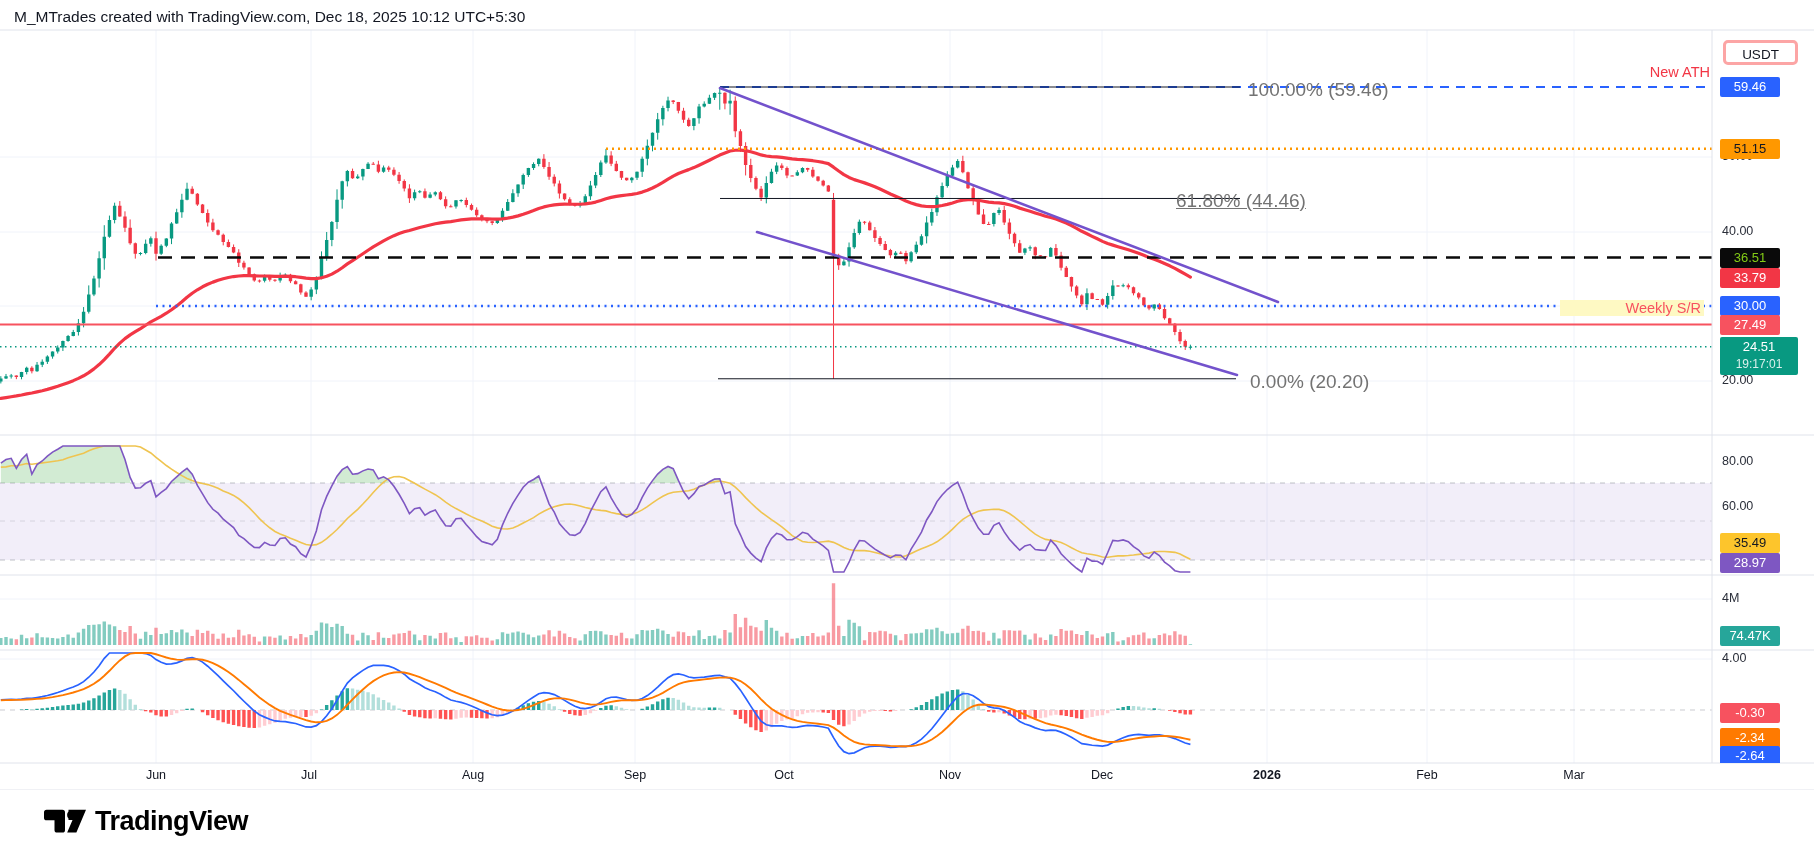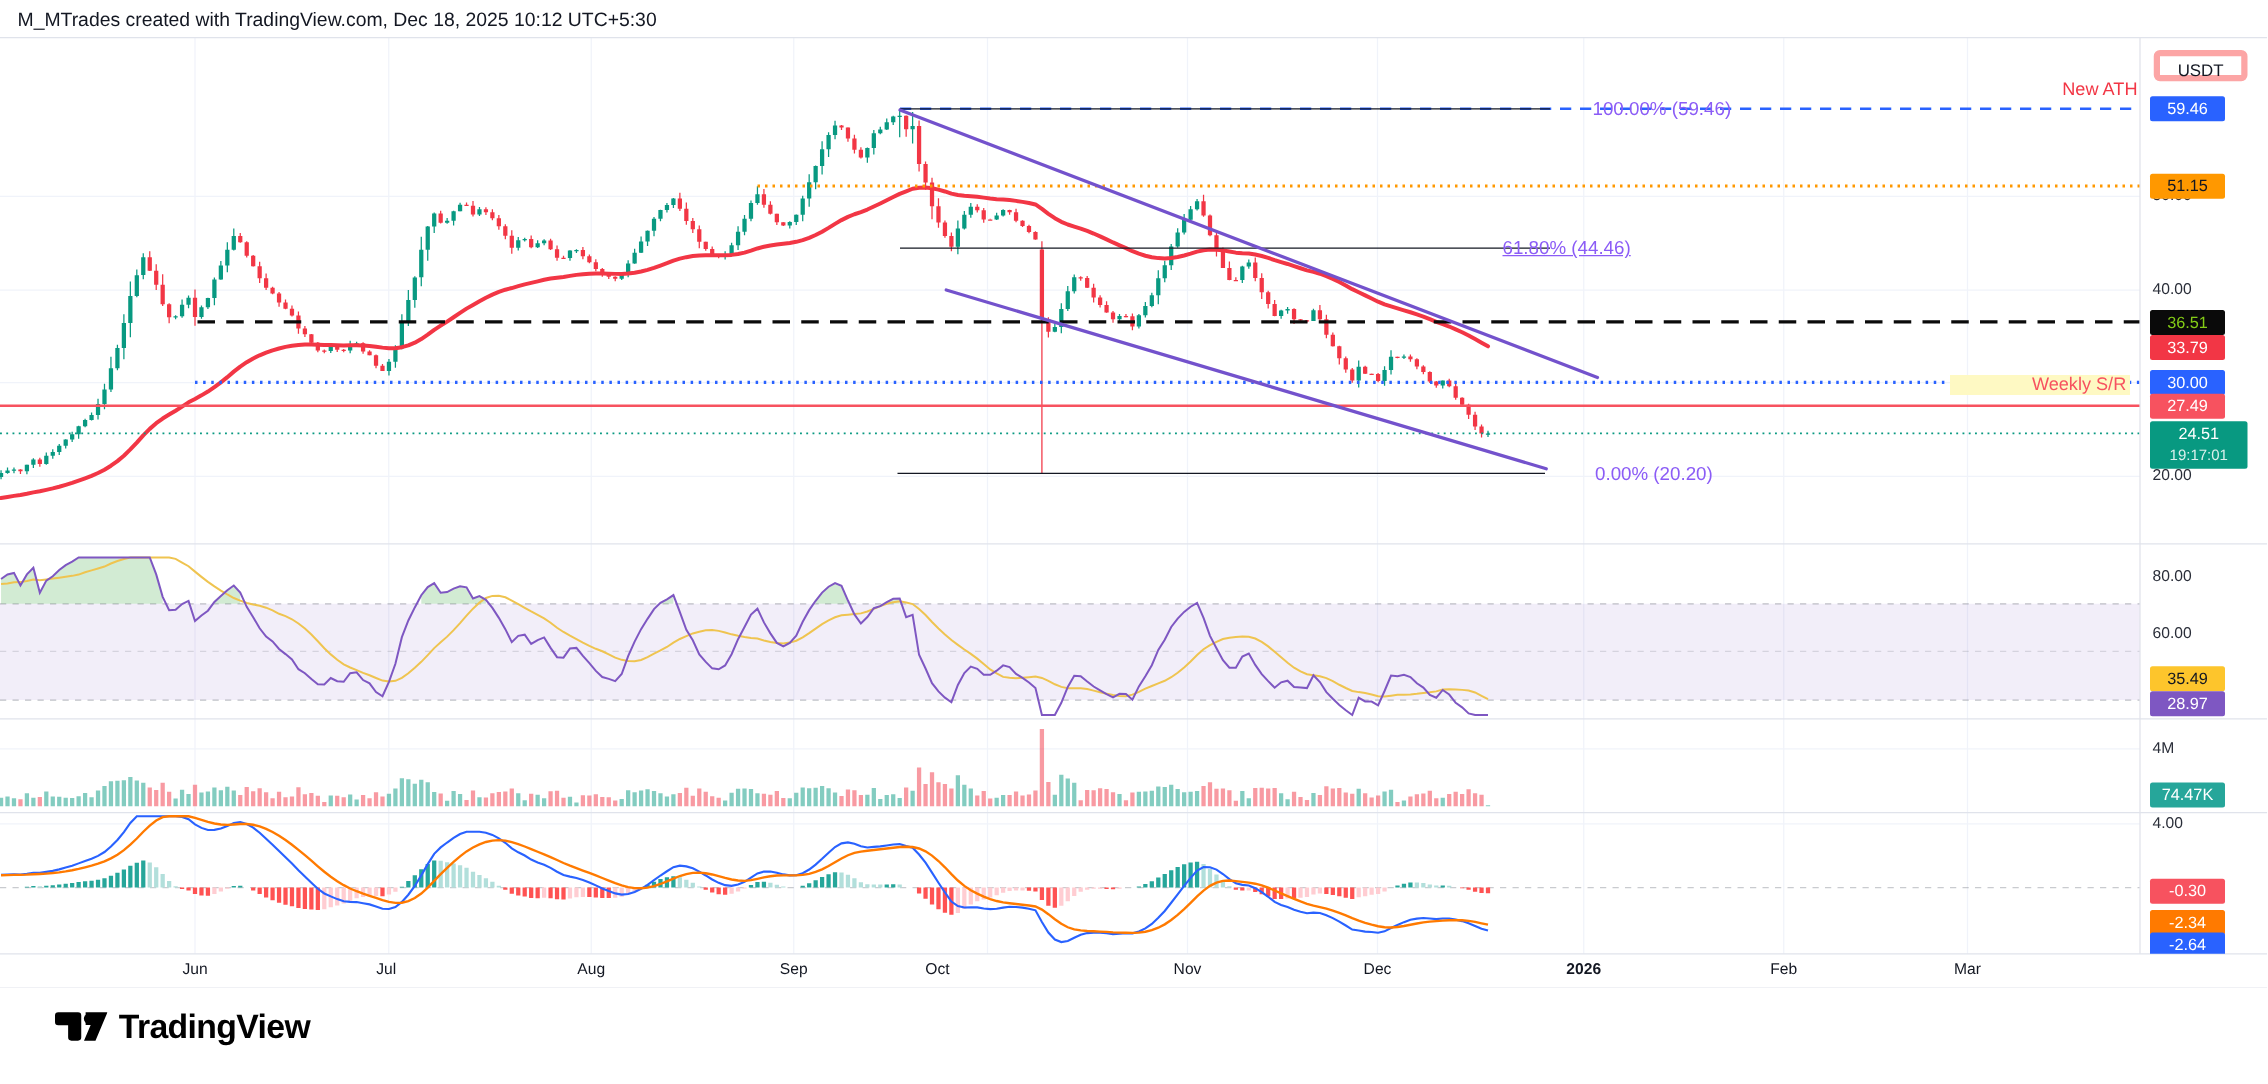--- a/index.html
+++ b/index.html
@@ -6,26 +6,26 @@
   html,body { background:#fff; }
   body { font-family:"Liberation Sans", sans-serif; color:#131722; }
   .stage { position:relative; width:1814px; height:867px; background:#fff; overflow:hidden; }
   .wm-title { position:absolute; left:14px; top:8px; font-size:15.5px; color:#131722; }
   #chart-svg { position:absolute; left:0; top:0; }
   .symbol-row { position:absolute; left:16px; top:39px; font-size:15px; white-space:nowrap; z-index:5; }
   .symbol-row .desc { color:#131722; margin-right:14px; }
   .symbol-row .olab { color:#131722; margin-left:8px; }
   .symbol-row .oval { color:#089981; }
   .symbol-row .chg { color:#089981; margin-left:8px; }
-  .currency-btn { position:absolute; left:1723px; top:40px; width:75px; height:25px; border:5px solid #fca5a5;
+  .currency-btn { position:absolute; left:1723px; top:40px; width:75px; height:25px; border:3px solid #fca5a5;
      border-radius:5px; background:#fff; font-size:13.5px; color:#131722; text-align:center; line-height:23px; z-index:6; }
   .new-ath { position:absolute; left:1560px; top:64px; width:150px; text-align:right; font-size:14.5px; color:#F23645; z-index:6; }
   .weekly-sr { position:absolute; left:1560px; top:300px; width:144px; text-align:right; font-size:14.5px; color:#F7525F;
      background:#fef9c3; padding:0 3px; z-index:6; }
-  .fib-label { position:absolute; font-size:15px; color:#8b5cf6; white-space:nowrap; z-index:4;margin-left:26px; }
+  .fib-label { position:absolute; font-size:19px; color:#737373; white-space:nowrap; z-index:4; }
   #fib-label-100 { left:1248px; top:79px; }
   #fib-label-618 { left:1176px; top:190px;text-decoration:underline; }
   #fib-label-0   { left:1250px; top:371px; }
   .axis-labels { position:absolute; left:1713px; top:30px; width:101px; height:733px; overflow:hidden; z-index:5; }
   .plabel { position:absolute; left:7px; width:60px; height:20px; border-radius:2px; font-size:13px;
      text-align:center; line-height:20px; white-space:nowrap; }
   .plabel.wide { width:78px; height:38px; line-height:19px; }
   .plabel .sub { display:block; font-size:12px; line-height:16px; opacity:.85; }
   .ptick { position:absolute; left:9px; font-size:12.5px; color:#2A2E39; white-space:nowrap; }
   .time-axis { position:absolute; left:0; top:763px; width:1814px; height:27px; z-index:5; }
@@ -132,21 +132,21 @@
       <div class="plabel" style="top:596px;background:#26A69A;color:#FFFFFF">74.47K</div>
       <div class="plabel" style="top:673px;background:#F7525F;color:#FFFFFF">-0.30</div>
       <div class="plabel" style="top:698px;background:#FF7A00;color:#FFFFFF">-2.34</div>
       <div class="plabel" style="top:716px;background:#2962FF;color:#FFFFFF">-2.64</div>
     </div>
   <div class="time-axis" id="time-axis">
       <div class="month-label" style="left: 156px;">Jun</div>
       <div class="month-label" style="left: 309px; text-align: center;">Jul</div>
       <div class="month-label" style="left: 473px;">Aug</div>
       <div class="month-label" style="left: 635px;">Sep</div>
-      <div class="month-label" style="left: 750px;">Oct</div>
+      <div class="month-label" style="left: 784px;">Oct</div>
       <div class="month-label" style="left: 950px;">Nov</div>
       <div class="month-label" style="left: 1102px;">Dec</div>
       <div class="month-label bold" style="left: 1267px;">2026</div>
       <div class="month-label" style="left: 1427px;">Feb</div>
       <div class="month-label" style="left: 1574px;">Mar</div>
     </div>
 
   <div class="footer">
     <div class="tv-logo">
       <svg width="42" height="28" viewBox="0 0 48 28">

